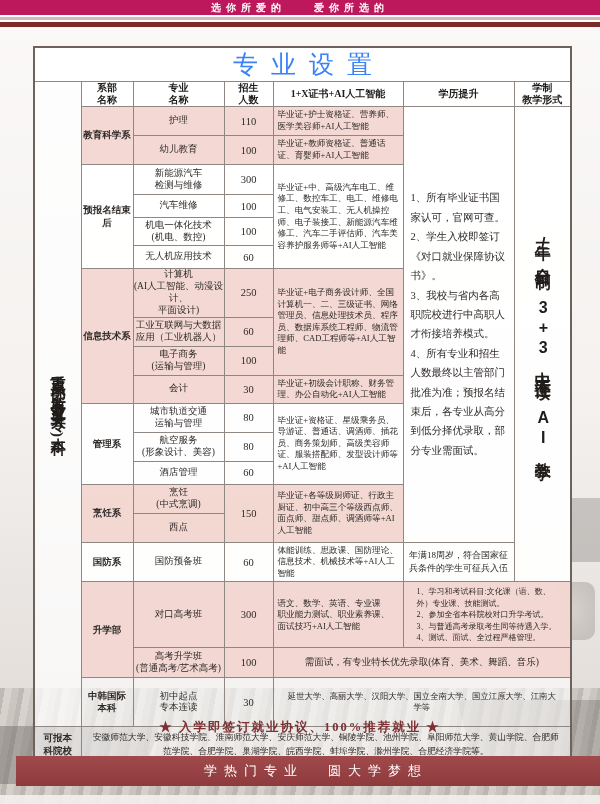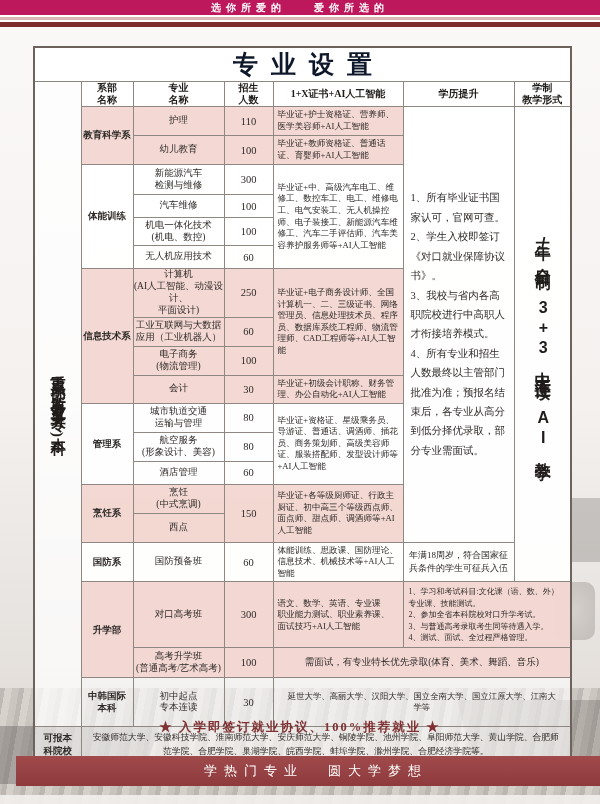--- a/index.html
+++ b/index.html
@@ -33,35 +33,35 @@
   .tb-w { height:2px; background:#ffffff; }
   .tb-p { height:3px; background:#d9b6b4; }
   .tb-band2 { height:5px; background:#7d2a2b; }
 
   
   .table-wrap { position:absolute; left:33px; top:46px; width:537px; }
   table { width:537px; border-collapse:collapse; table-layout:fixed; border:2px solid #6e625c; }
   td { border:1px solid #8f8781; text-align:center; vertical-align:middle;
        color:#2e2a28; overflow:hidden; }
   .title-cell { background:rgba(255,255,255,.95);
-    font-family:"Liberation Sans","DejaVu Sans",sans-serif; font-weight:bold;
-    font-size:25px; letter-spacing:13px; padding-left:13px; color:#0f172a; }
+    font-family:"Liberation Sans","DejaVu Sans",sans-serif; font-weight:normal;
+    font-size:25px; letter-spacing:13px; padding-left:13px; color:#3b82f6; }
   .th { background:rgba(255,255,255,.95); font-weight:bold; font-size:10px;
         line-height:1.2; white-space:pre-line; color:#1f1c1a; }
   .pink  { background:rgba(243,214,209,.96); }
   .white { background:rgba(255,255,255,.93); }
   .trans { background:rgba(255,255,255,.6); }
   .dept  { font-weight:bold; font-size:9.5px; white-space:pre-line; line-height:1.3;margin-top:23px; }
   .major { font-size:9.5px; white-space:pre-line; line-height:1.25; }
   .count { font-size:10.5px; }
   .cert  { font-size:8.6px; text-align:left; padding:2px 4px; line-height:1.35; white-space:pre-line; }
   .promo-big { font-size:10.5px; text-align:left; padding:4px 7px; line-height:1.85;
     white-space:pre-line; background:rgba(255,255,255,.93); }
   .promo-def { font-size:9px; padding:2px 3px; line-height:1.45; }
-  .promo-duikou { font-size:8px; text-align:left; padding:2px 5px; line-height:1.45; white-space:pre-line;margin-left:17px; }
+  .promo-duikou { font-size:8px; text-align:left; padding:2px 13px; line-height:1.45; white-space:pre-line;margin-left:17px; }
   .note { font-size:9.5px; }
   .universities { font-size:8.4px; padding:13px; }
   .colleges-label { font-size:9.5px; font-weight:bold; white-space:pre-line; line-height:1.35; }
   .colleges-text { font-size:8.8px; line-height:1.55; padding:2px 10px;text-align:center; }
   .vert-left-cell { background:rgba(255,255,255,.75); }
   .vert-left { writing-mode:vertical-rl; text-orientation:mixed; display:inline-block;
     font-size:15px; font-weight:bold; letter-spacing:3px; color:#1f1c1a; }
   .sched-cell { background:rgba(255,255,255,.93); }
   .sched { writing-mode:vertical-rl; text-orientation:upright; display:inline-block;
     font-size:16px; font-weight:bold; letter-spacing:3px; color:#1f1c1a;
@@ -148,21 +148,21 @@
       </span>
     </td>
   </tr>
   <tr style="height:29px">
     <td class="major pink">幼儿教育</td>
     <td class="count pink">100</td>
     <td class="cert pink">毕业证+教师资格证、普通话证、育婴师+AI人工智能</td>
   </tr>
 
   <tr style="height:30px">
-    <td class="dept white" rowspan="4">体能训练</td>
+    <td class="dept white" rowspan="4">预报名结束后</td>
     <td class="major white">新能源汽车
 检测与维修</td>
     <td class="count white">300</td>
     <td class="cert white" rowspan="4">毕业证+中、高级汽车电工、维修工、数控车工、电工、维修电工、电气安装工、无人机操控师、电子装接工、新能源汽车维修工、汽车二手评估师、汽车美容养护服务师等+AI人工智能</td>
   </tr>
   <tr style="height:23px">
     <td class="major white">汽车维修</td>
     <td class="count white">100</td>
   </tr>
   <tr style="height:28px">
@@ -183,21 +183,21 @@
     <td class="count pink">250</td>
     <td class="cert pink" rowspan="3">毕业证+电子商务设计师、全国计算机一、二、三级证书、网络管理员、信息处理技术员、程序员、数据库系统工程师、物流管理师、CAD工程师等+AI人工智能</td>
   </tr>
   <tr style="height:29px">
     <td class="major pink">工业互联网与大数据
 应用（工业机器人）</td>
     <td class="count pink">60</td>
   </tr>
   <tr style="height:29px">
     <td class="major pink">电子商务
-(物流管理)</td>
+(运输与管理)</td>
     <td class="count pink">100</td>
   </tr>
   <tr style="height:23px">
     <td class="major pink">会计</td>
     <td class="count pink">30</td>
     <td class="cert pink">毕业证+初级会计职称、财务管理、办公自动化+AI人工智能</td>
   </tr>
 
   <tr style="height:29px">
     <td class="dept white" rowspan="3">管理系</td>

